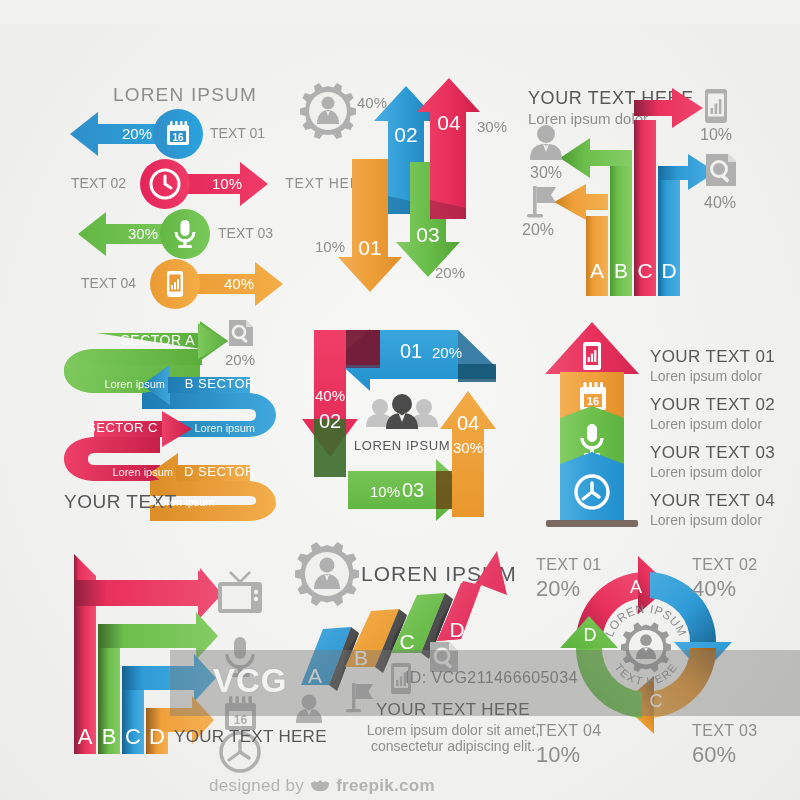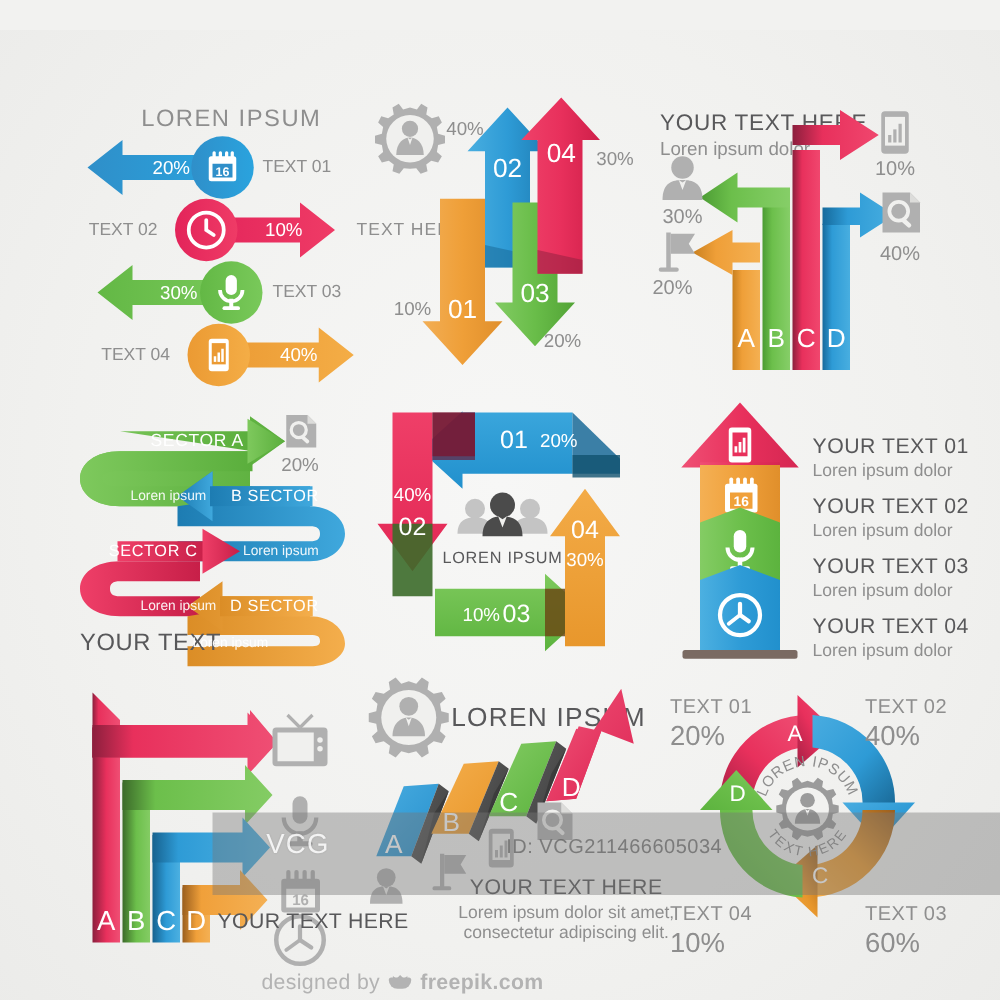--- a/index.html
+++ b/index.html
@@ -28,21 +28,21 @@
     background:#b3b3b3;border-radius:2px 2px 7px 7px;}
   .crown:after{content:"";position:absolute;left:3px;top:0px;width:12px;height:5px;
     background:#b3b3b3;clip-path:polygon(0% 100%,0% 10%,25% 60%,50% 0%,75% 60%,100% 10%,100% 100%);}
 
   
   #wm-band{position:absolute;left:170px;top:626px;width:630px;height:66px;
            background:rgba(120,120,120,.42);pointer-events:none;}
   #wm-id{position:absolute;left:405px;top:645px;color:rgba(80,80,80,.62);
          font-size:16px;letter-spacing:.4px;pointer-events:none;}
   #wm-logo{position:absolute;left:213px;top:638px;pointer-events:none;opacity:.82;}
-  #wm-logo .vcg{font-size:22px;font-weight:normal;color:#ffffff;letter-spacing:1px;
+  #wm-logo .vcg{font-size:33px;font-weight:bold;color:#ffffff;letter-spacing:1px;
                 text-shadow:0 0 2px rgba(0,0,0,.15);}
 </style>
 </head>
 <body>
 
 <div id="page">
 
 <div class="panel" style="left:60px;top:50px;">
 <svg width="250" height="230" viewBox="0 0 250 230">
   <defs>
@@ -260,21 +260,21 @@
   <g fill="#b0b0b0" transform="translate(210,96)">
     <path d="M-14 -16 L8 -16 L16 -8 L16 16 L-14 16 Z"></path>
     <path d="M8 -16 L8 -8 L16 -8 Z" fill="#dcdcda"></path>
     <circle cx="-1" cy="-1" r="7.5" fill="none" stroke="#f0f0ee" stroke-width="3"></circle>
     <rect x="3" y="4" width="9" height="3.6" rx="1.6" fill="#f0f0ee" transform="rotate(42 3 4)"></rect>
   </g>
   <text class="t lbl-grey" x="210" y="130" text-anchor="middle" font-size="16">40%</text>
 </svg>
 </div>
 
-<div class="panel" style="left:50px;top:299px;text-align:right;">
+<div class="panel" style="left:50px;top:287px;text-align:right;">
 <svg width="255" height="215" viewBox="0 0 255 215">
   <defs>
     <linearGradient id="p4g" x1="0" y1="0" x2="1" y2="0">
             <stop offset="0" stop-color="#7ec95d"></stop>
             <stop offset="1" stop-color="#5aae3c"></stop>
           </linearGradient>
     <linearGradient id="p4b" x1="1" y1="0" x2="0" y2="0">
             <stop offset="0" stop-color="#3fa8dd"></stop>
             <stop offset="1" stop-color="#1d7cb2"></stop>
           </linearGradient>

